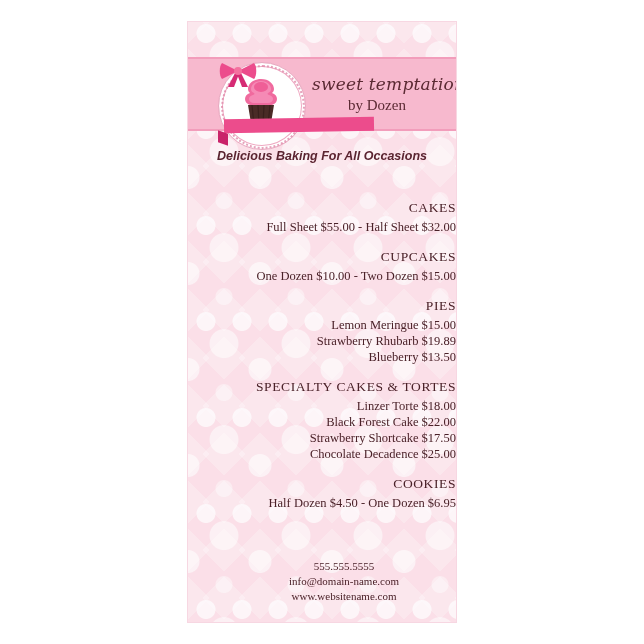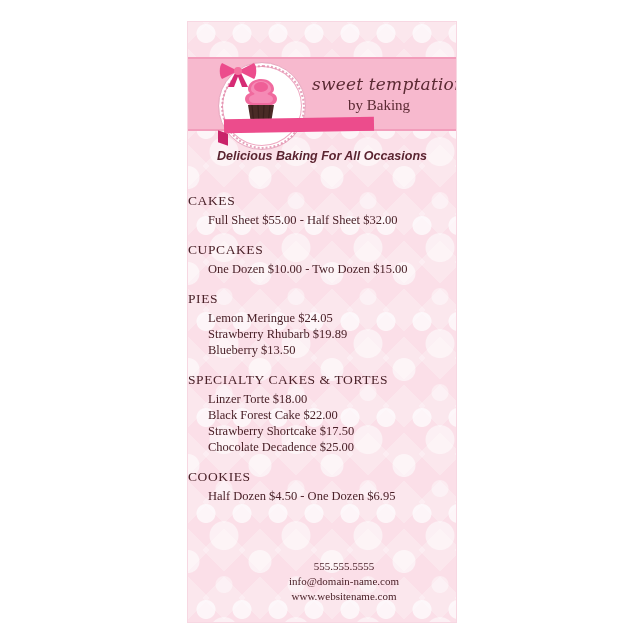--- a/index.html
+++ b/index.html
@@ -158,23 +158,23 @@
     font-weight: bold;
     font-style: italic;
     font-size: 12.5px;
     color: #5a2430;
   }
 
   
   .menu {
     position: absolute;
     left: 0;
-    top: 171px;
-    width: 268px;
-    text-align: left;
+    top: 178px;
+    width: 268px;
+    text-align: right;
     color: #4a2128;
   }
   .section { margin-bottom: 14px; }
   .section-title {
     font-family: "Liberation Serif", serif;
     font-size: 13.5px;
     color: #4a2128;
     letter-spacing: 0.6px;
     margin-bottom: 3px;
   }
@@ -231,39 +231,39 @@
         <path d="M20 9 L4 1 C1 4 1 14 4 17 L20 9z" fill="#ec4c8c"></path>
         <path d="M20 9 L36 1 C39 4 39 14 36 17 L20 9z" fill="#ec4c8c"></path>
         <path d="M18 9 L10 25 L16 25 L21 12z" fill="#d62b74"></path>
         <path d="M22 9 L30 25 L24 25 L19 12z" fill="#d62b74"></path>
         <circle cx="20" cy="9" r="4" fill="#f4719f"></circle>
       </svg>
     </div>
 
     <div class="brand-wrap">
       <div class="brand-name">sweet temptations</div>
-      <div class="brand-sub">by Baking</div>
+      <div class="brand-sub">by Dozen</div>
     </div>
 
     <div class="tagline">Delicious Baking For All Occasions</div>
 
     <div class="menu">
       <div class="section">
         <div class="section-title">CAKES</div>
         <div class="section-item">Full Sheet $55.00 - Half Sheet $32.00</div>
       </div>
 
       <div class="section">
         <div class="section-title">CUPCAKES</div>
         <div class="section-item">One Dozen $10.00 - Two Dozen $15.00</div>
       </div>
 
       <div class="section">
         <div class="section-title">PIES</div>
-        <div class="section-item">Lemon Meringue $24.05</div>
+        <div class="section-item">Lemon Meringue $15.00</div>
         <div class="section-item">Strawberry Rhubarb $19.89</div>
         <div class="section-item">Blueberry $13.50</div>
       </div>
 
       <div class="section">
         <div class="section-title">SPECIALTY CAKES &amp; TORTES</div>
         <div class="section-item">Linzer Torte $18.00</div>
         <div class="section-item">Black Forest Cake $22.00</div>
         <div class="section-item">Strawberry Shortcake $17.50</div>
         <div class="section-item">Chocolate Decadence $25.00</div>

